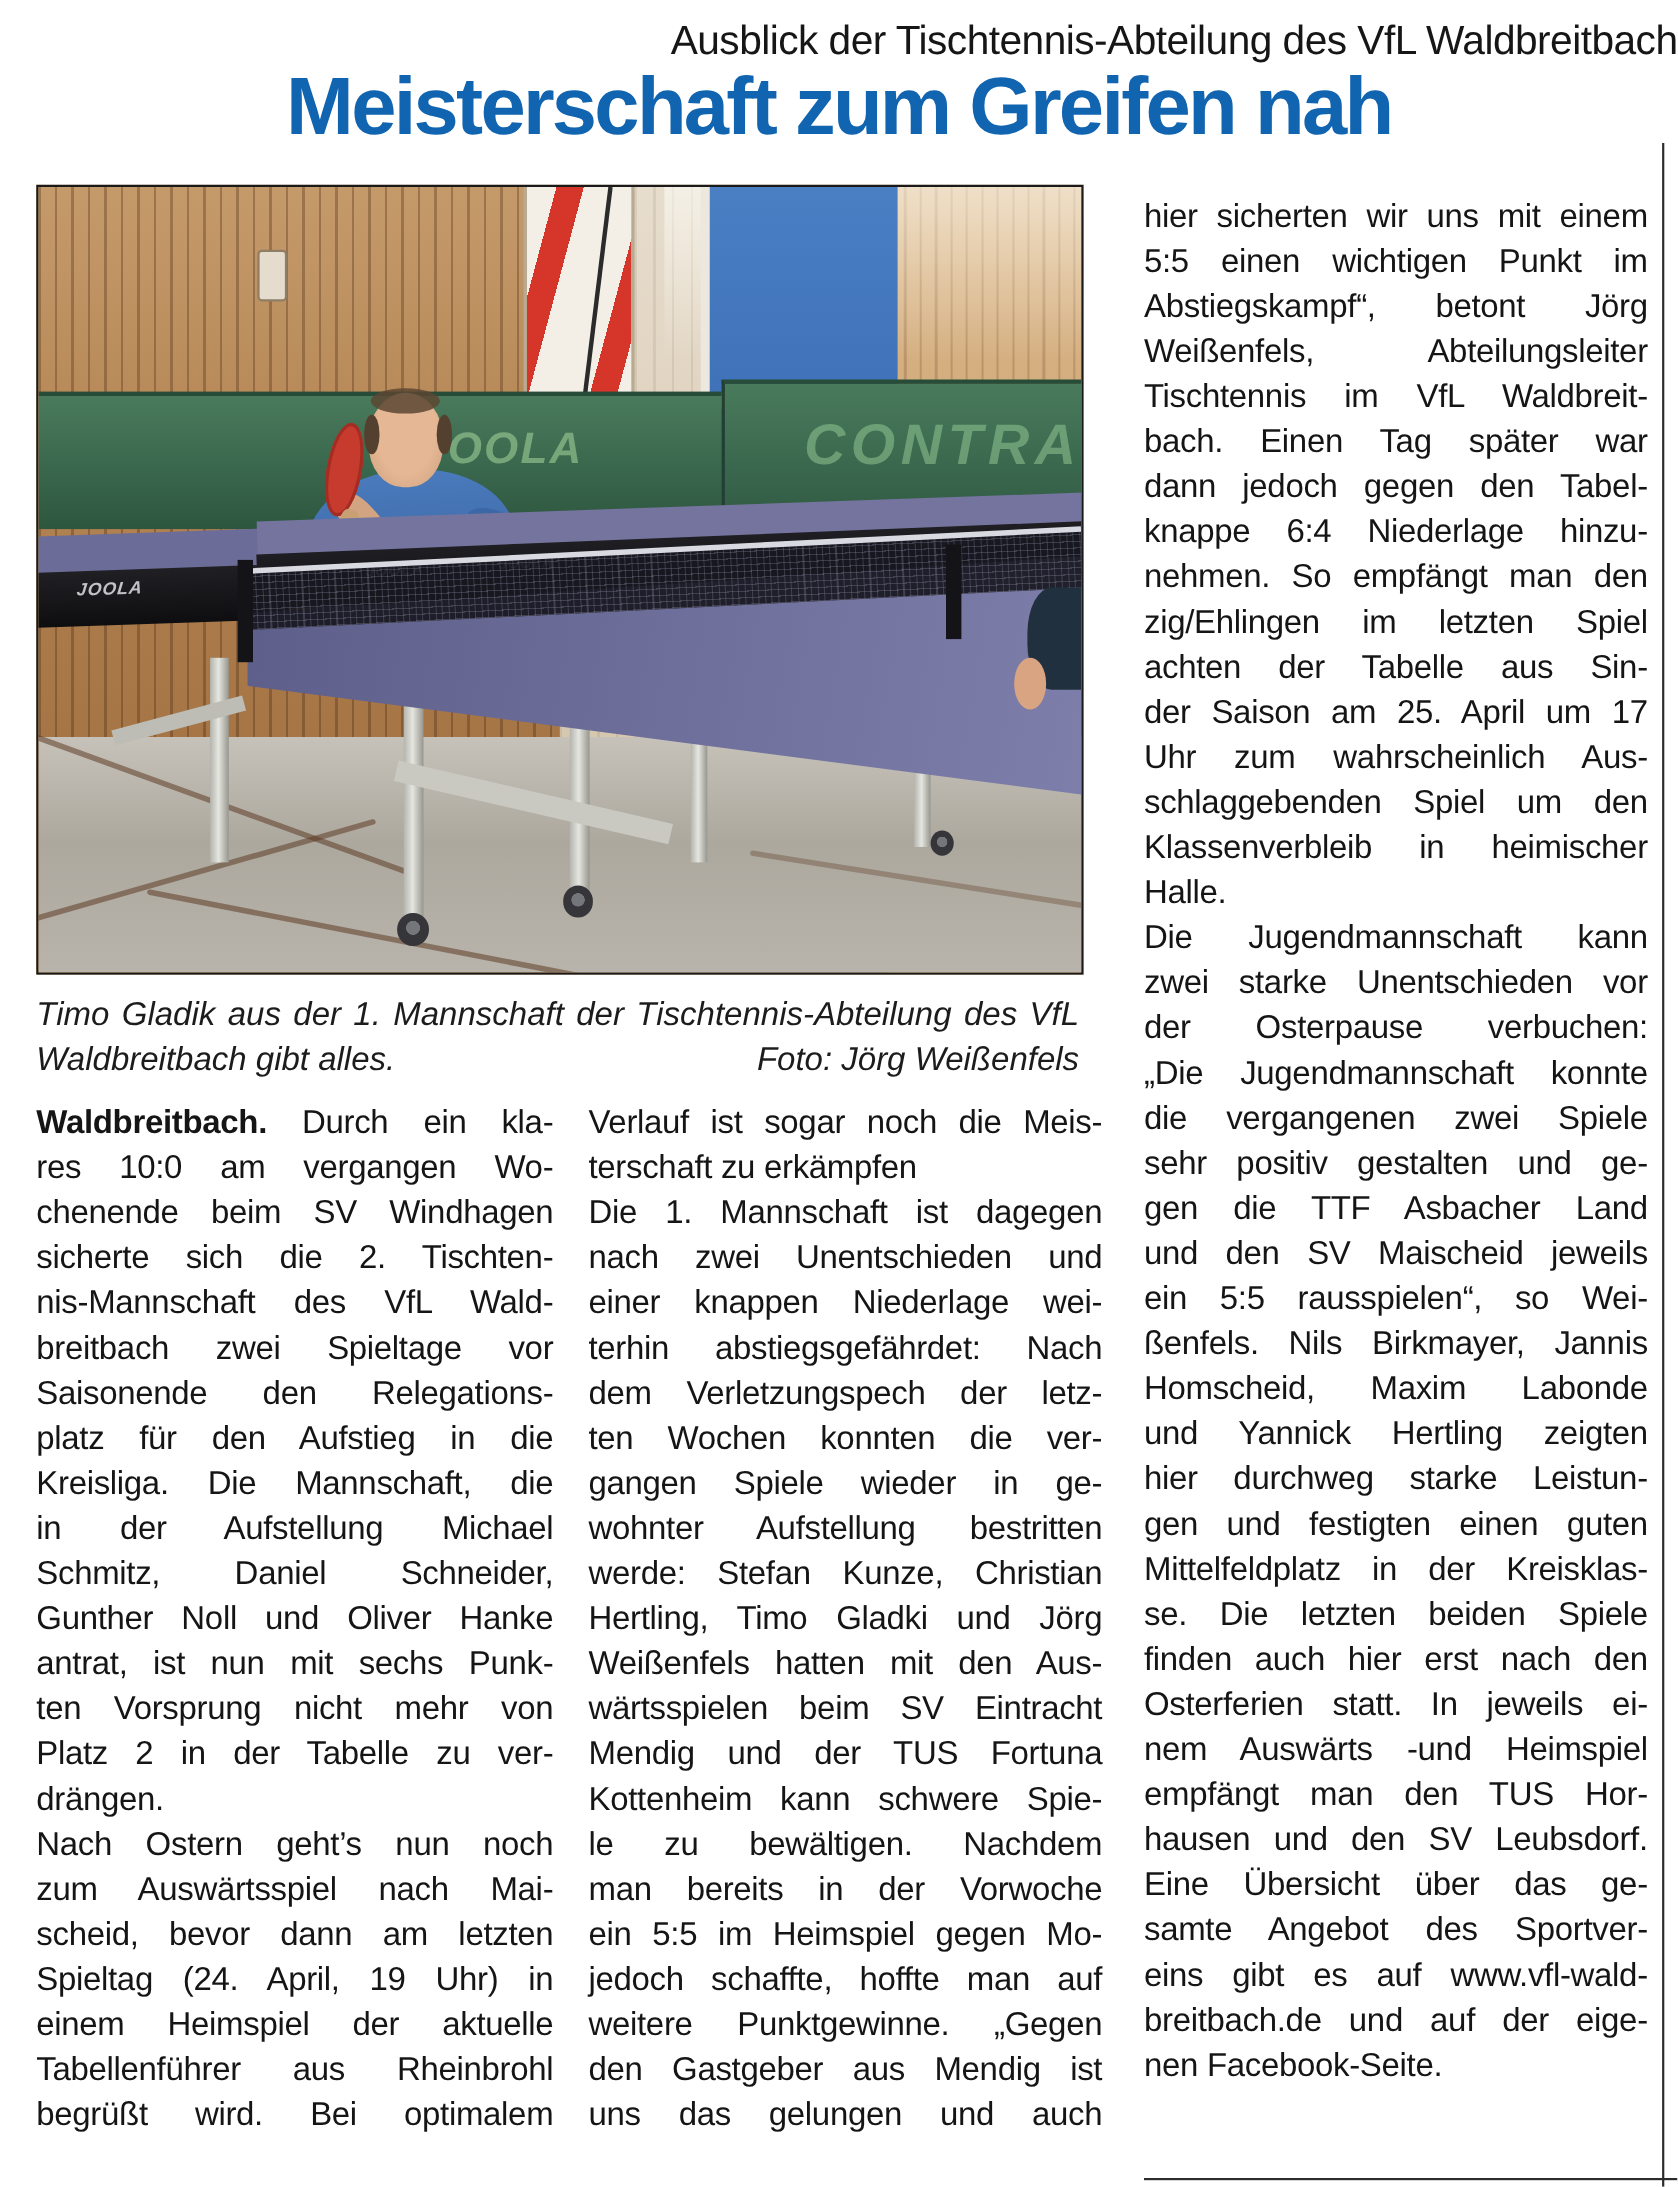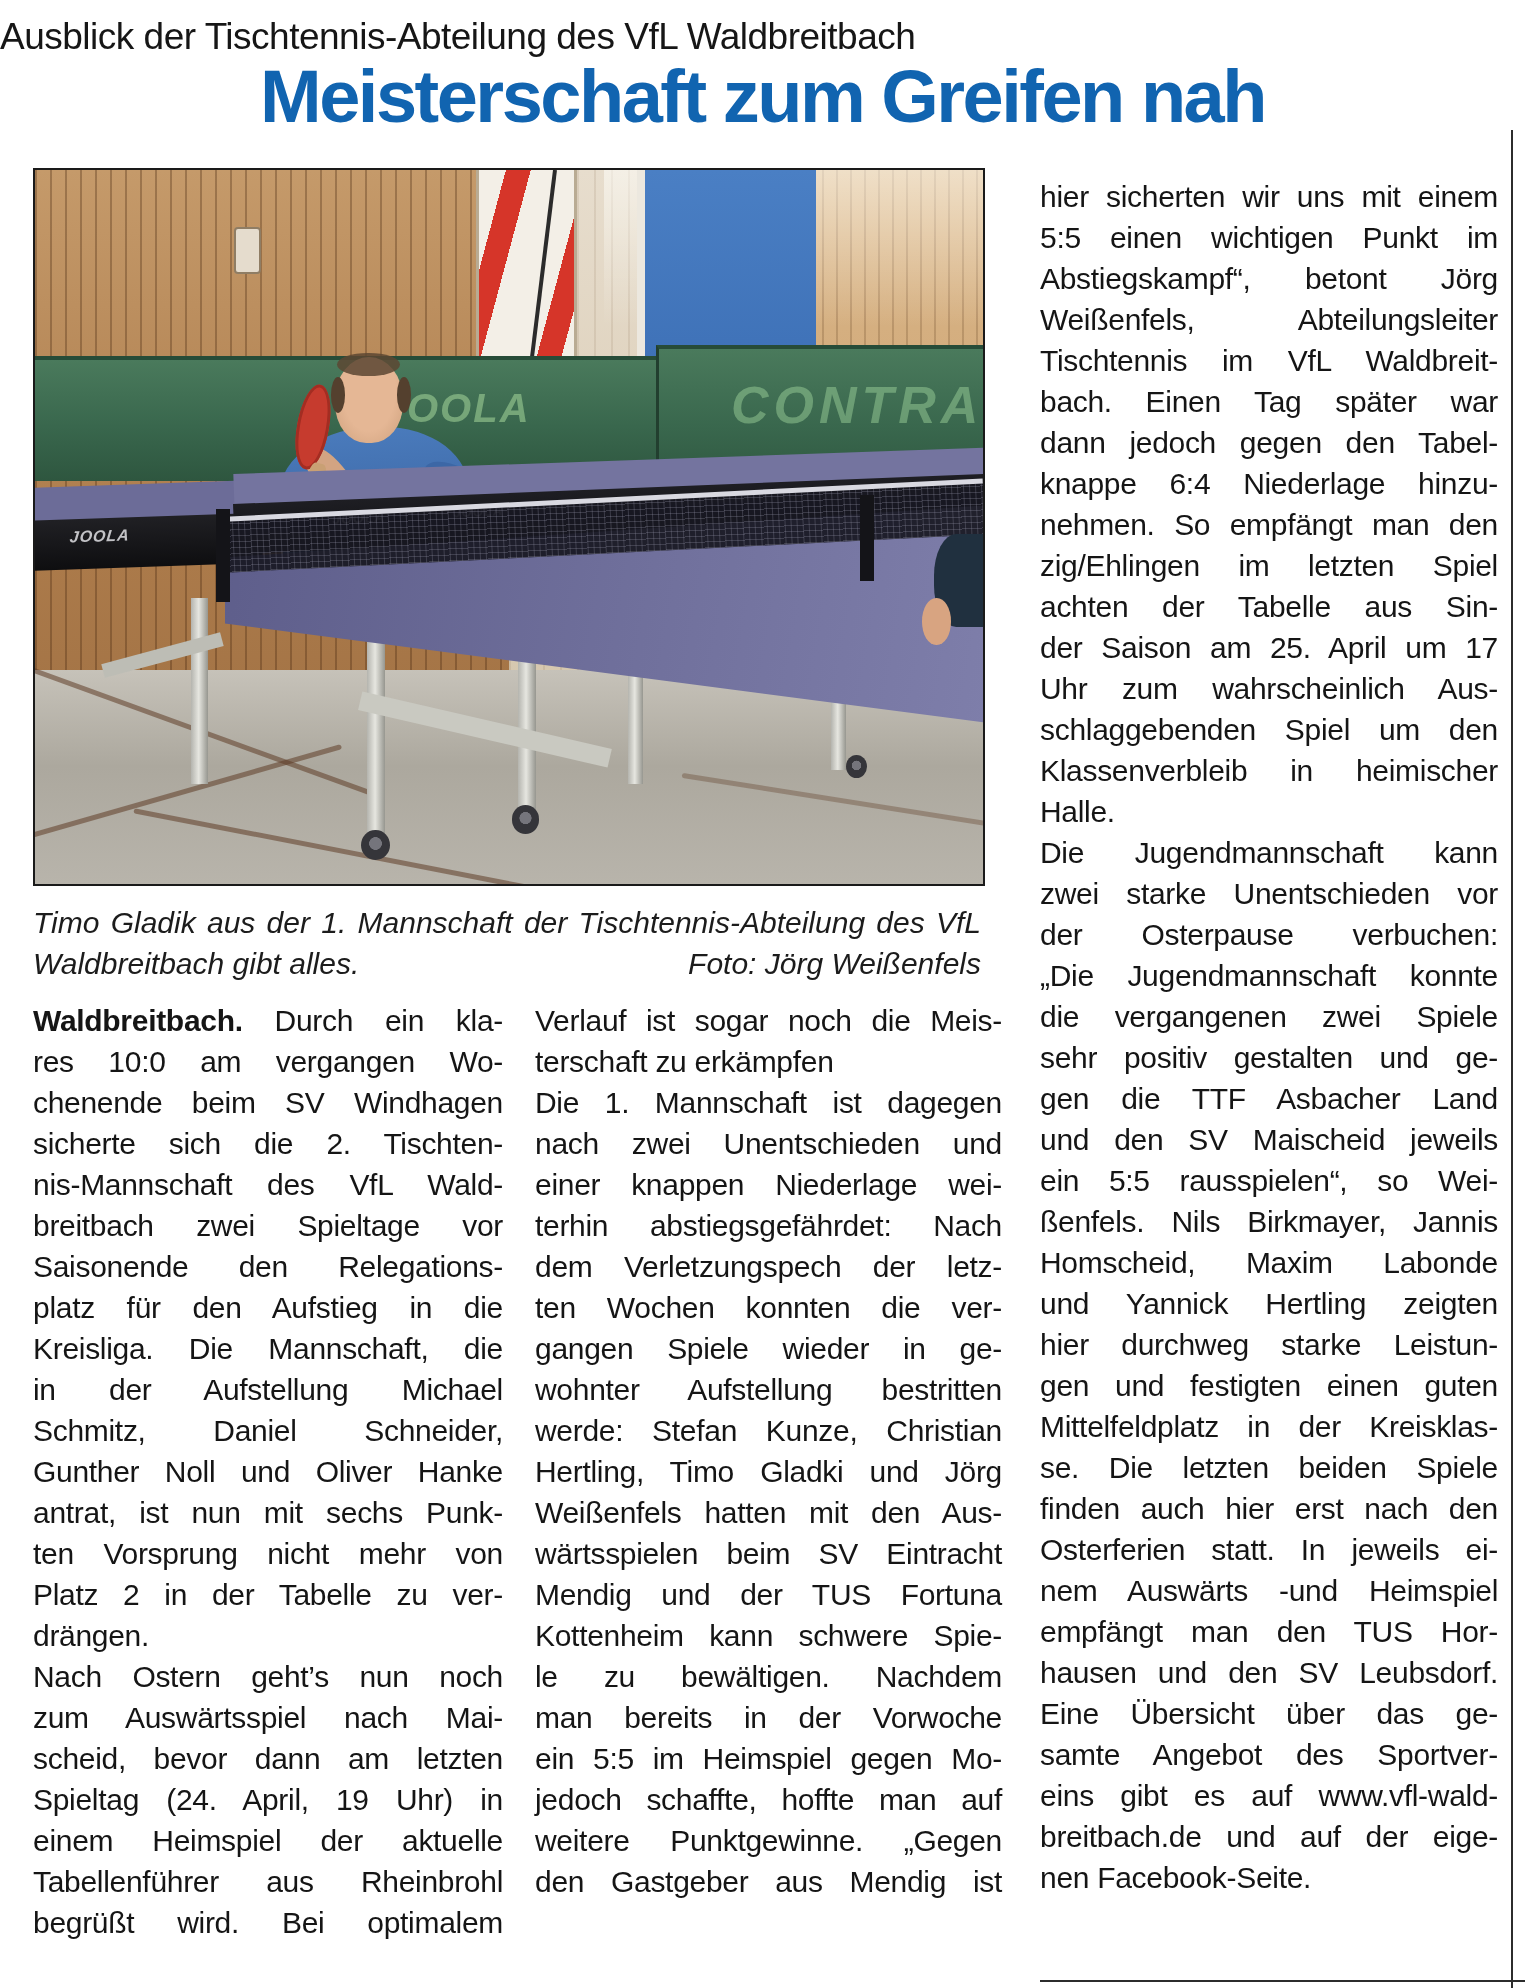--- a/index.html
+++ b/index.html
@@ -3,21 +3,21 @@
 <meta charset="utf-8">
 <style>
   html,body{margin:0;padding:0;}
   body{
     width:1525px;height:1988px;background:#ffffff;position:relative;
     font-family:"Liberation Sans", sans-serif;color:#141414;
     -webkit-text-size-adjust:none;
   }
   
   .kicker{
-    position:absolute;top:16px;left:0;width:100%;text-align:left;
+    position:absolute;top:16px;left:0;width:100%;text-align:right;
     font-size:37px;line-height:1.15;color:#161616;letter-spacing:-0.5px;
   }
   .headline{
     position:absolute;top:58px;left:0;width:100%;margin:0;text-align:center;
     font-size:74px;font-weight:bold;letter-spacing:-2.5px;color:#1164b0;line-height:1.05;
   }
   
   .photo{
     position:absolute;left:33px;top:168px;width:948px;height:714px;
     border:2px solid #1a1a1a;overflow:hidden;background:#c5a177;margin:0;
@@ -252,20 +252,21 @@
     <div class="tline">Weißenfels hatten mit den Aus-</div>
     <div class="tline">wärtsspielen beim SV Eintracht</div>
     <div class="tline">Mendig und der TUS Fortuna</div>
     <div class="tline">Kottenheim kann schwere Spie-</div>
     <div class="tline">le zu bewältigen. Nachdem</div>
     <div class="tline">man bereits in der Vorwoche</div>
     <div class="tline">ein 5:5 im Heimspiel gegen Mo-</div>
     <div class="tline">jedoch schaffte, hoffte man auf</div>
     <div class="tline">weitere Punktgewinne. „Gegen</div>
     <div class="tline">den Gastgeber aus Mendig ist</div>
+    <div class="tline">uns das gelungen und auch</div>
   </div>
 <div class="col col-right">
     <div class="tline">hier sicherten wir uns mit einem</div>
     <div class="tline">5:5 einen wichtigen Punkt im</div>
     <div class="tline">Abstiegskampf“, betont Jörg</div>
     <div class="tline">Weißenfels, Abteilungsleiter</div>
     <div class="tline">Tischtennis im VfL Waldbreit-</div>
     <div class="tline">bach. Einen Tag später war</div>
     <div class="tline">dann jedoch gegen den Tabel-</div>
     <div class="tline">knappe 6:4 Niederlage hinzu-</div>

